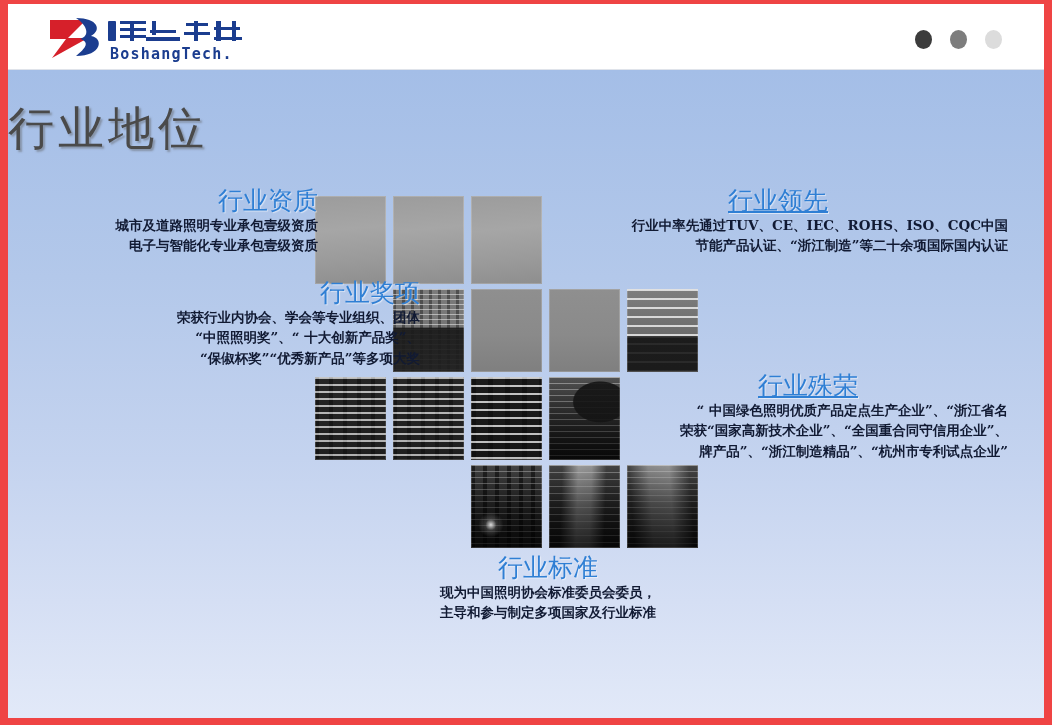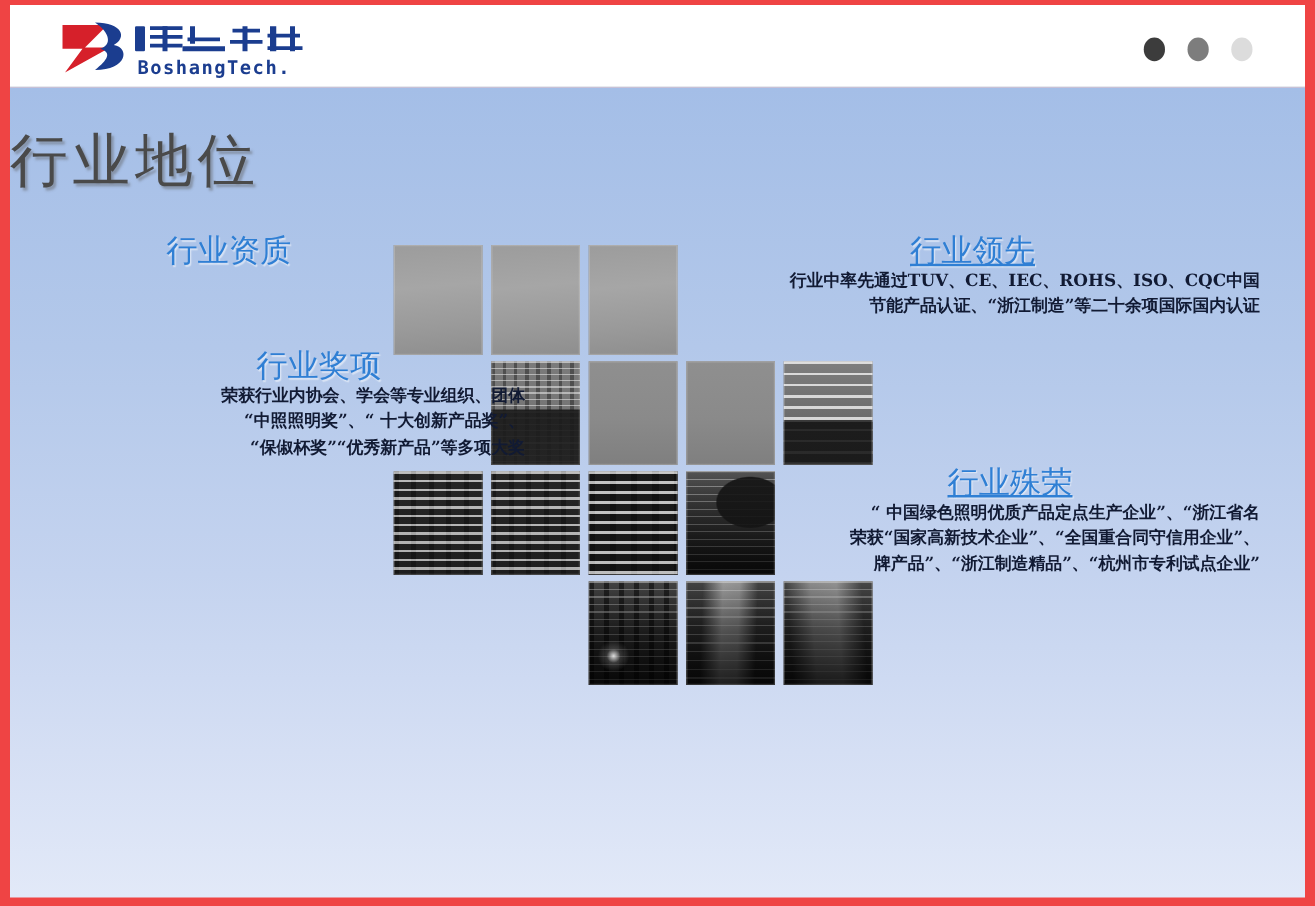--- a/index.html
+++ b/index.html
@@ -128,21 +128,20 @@
 
   
   .block{position:absolute;}
   .head{
     font-family:"DejaVu Sans", sans-serif;
     font-size:25px;
     color:#2f7fd4;
     text-shadow:1px 1px 1px rgba(255,255,255,.55);
     white-space:nowrap;
     line-height:1.1;
-    text-align:center;
   }
   .body{
     font-family:"DejaVu Serif", serif;
     font-weight:bold;
     font-size:13.5px;
     color:#111a33;
     line-height:1.55;
   }
   .ta-r{text-align:right;}
   .ta-c{text-align:center;}
@@ -211,20 +210,24 @@
         <div class="tile domeTile" style="left: 541px; top: 307px; width: 71px; height: 83px;"></div>
         <div class="tile night" style="left: 463px; top: 395px; width: 71px; height: 83px;"></div>
         <div class="tile night2" style="left: 541px; top: 395px; width: 71px; height: 83px;"></div>
         <div class="tile night3" style="left: 619px; top: 395px; width: 71px; height: 83px;"></div>
       </div>
 
     <div class="title">行业地位</div>
 
     <div class="block ta-r" id="b-qualification">
       <div class="head">行业资质</div>
+      <div class="body">
+        <div>城市及道路照明专业承包壹级资质</div>
+        <div>电子与智能化专业承包壹级资质</div>
+      </div>
     </div>
 
     <div class="block ta-r" id="b-leading">
       <div class="head ta-l">行业领先</div>
       <div class="body">
         <div>行业中率先通过TUV、CE、IEC、ROHS、ISO、CQC中国</div>
         <div>节能产品认证、“浙江制造”等二十余项国际国内认证</div>
       </div>
     </div>
 
@@ -240,15 +243,22 @@
     <div class="block ta-r" id="b-honors">
       <div class="head ta-l">行业殊荣</div>
       <div class="body">
         <div>“ 中国绿色照明优质产品定点生产企业”、“浙江省名</div>
         <div>荣获“国家高新技术企业”、“全国重合同守信用企业”、</div>
         <div>牌产品”、“浙江制造精品”、“杭州市专利试点企业”</div>
       </div>
     </div>
 
 
+    <div class="block ta-c" id="b-standard">
+      <div class="head">行业标准</div>
+      <div class="body">
+        <div>现为中国照明协会标准委员会委员，</div>
+        <div>主导和参与制定多项国家及行业标准</div>
+      </div>
+    </div>
 
   </div>
 </div>
 
 </body></html>

